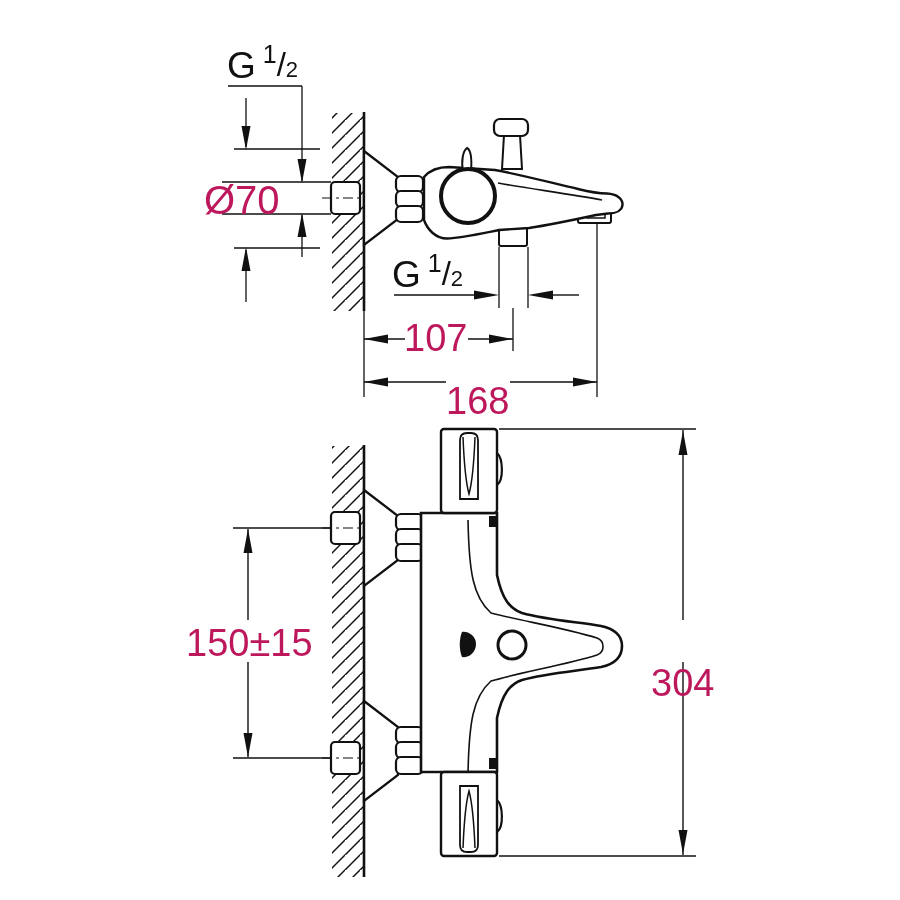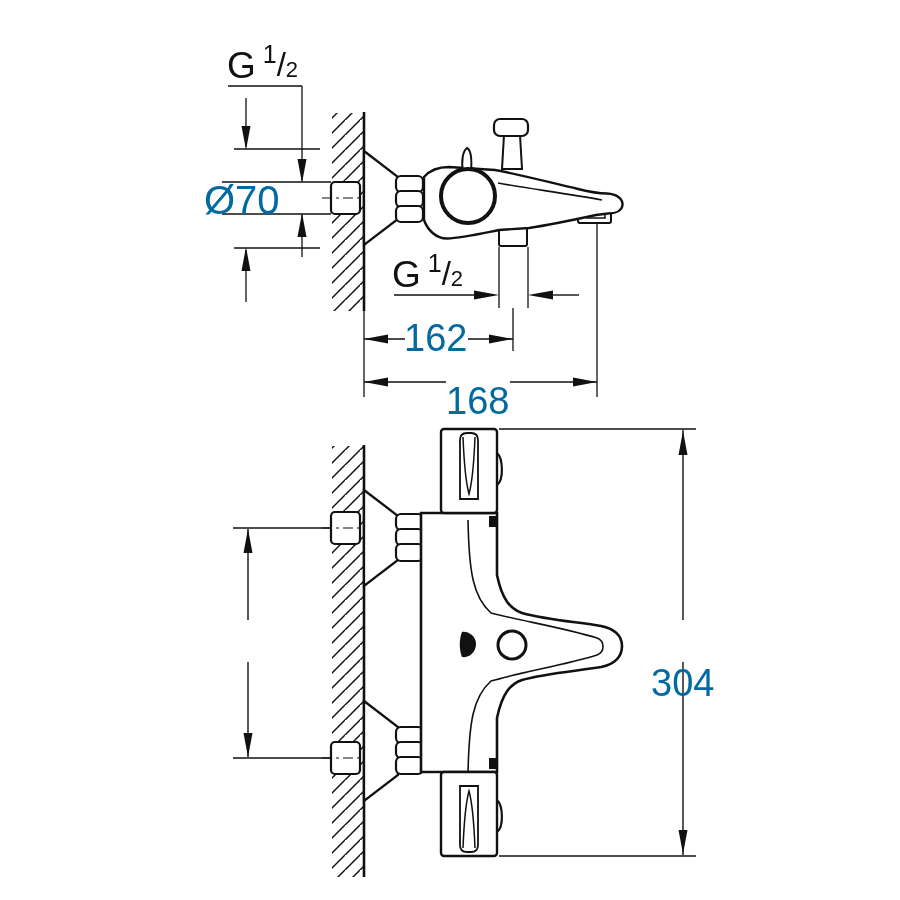--- a/index.html
+++ b/index.html
@@ -1,19 +1,19 @@
 <!DOCTYPE html>
 <html><head>
 <meta charset="utf-8">
 <style>
   html,body{margin:0;padding:0;background:#fff;}
   .canvas{position:relative;width:900px;height:900px;background:#fff;overflow:hidden;
           font-family:"Liberation Sans","DejaVu Sans",sans-serif;color:#111;}
   svg{position:absolute;left:0;top:0;}
-  .dim-label{position:absolute;line-height:1;font-size:38px;color:#0369a1;white-space:nowrap;
+  .dim-label{position:absolute;line-height:1;font-size:38px;color:#be185d;white-space:nowrap;
              font-family:"Liberation Sans","DejaVu Sans",sans-serif;}
   .dia-label{font-size:40px;}
   .gfrac{position:absolute;display:inline-flex;align-items:flex-start;line-height:1;color:#111;}
   .gfrac .g{font-size:37px;position:relative;top:5px;}
   .gfrac .nspace{width:7px;}
   .gfrac .sup{font-size:25px;position:relative;top:0px;}
   .gfrac .slash{font-size:33px;position:relative;top:6px;}
   .gfrac .sub{font-size:22px;position:relative;top:17px;}
 </style>
 </head>
@@ -161,20 +161,21 @@
 <div class="dim-label dia-label" style="left:204px;top:180px;">Ø70</div>
 
 <div class="gfrac" style="left:392px;top:251px;">
   <span class="g">G</span>
   <span class="nspace"></span>
   <span class="sup">1</span>
   <span class="slash">/</span>
   <span class="sub">2</span>
 </div>
 
-<div class="dim-label" style="left:404px;top:319px;">162</div>
+<div class="dim-label" style="left:404px;top:319px;">107</div>
 
 <div class="dim-label" style="left:446px;top:382px;">168</div>
 
+<div class="dim-label" style="left:186px;top:624px;">150±15</div>
 
 <div class="dim-label" style="left:651px;top:624px;margin-top:40px;">304</div>
 
 </div>
 
 </body></html>

